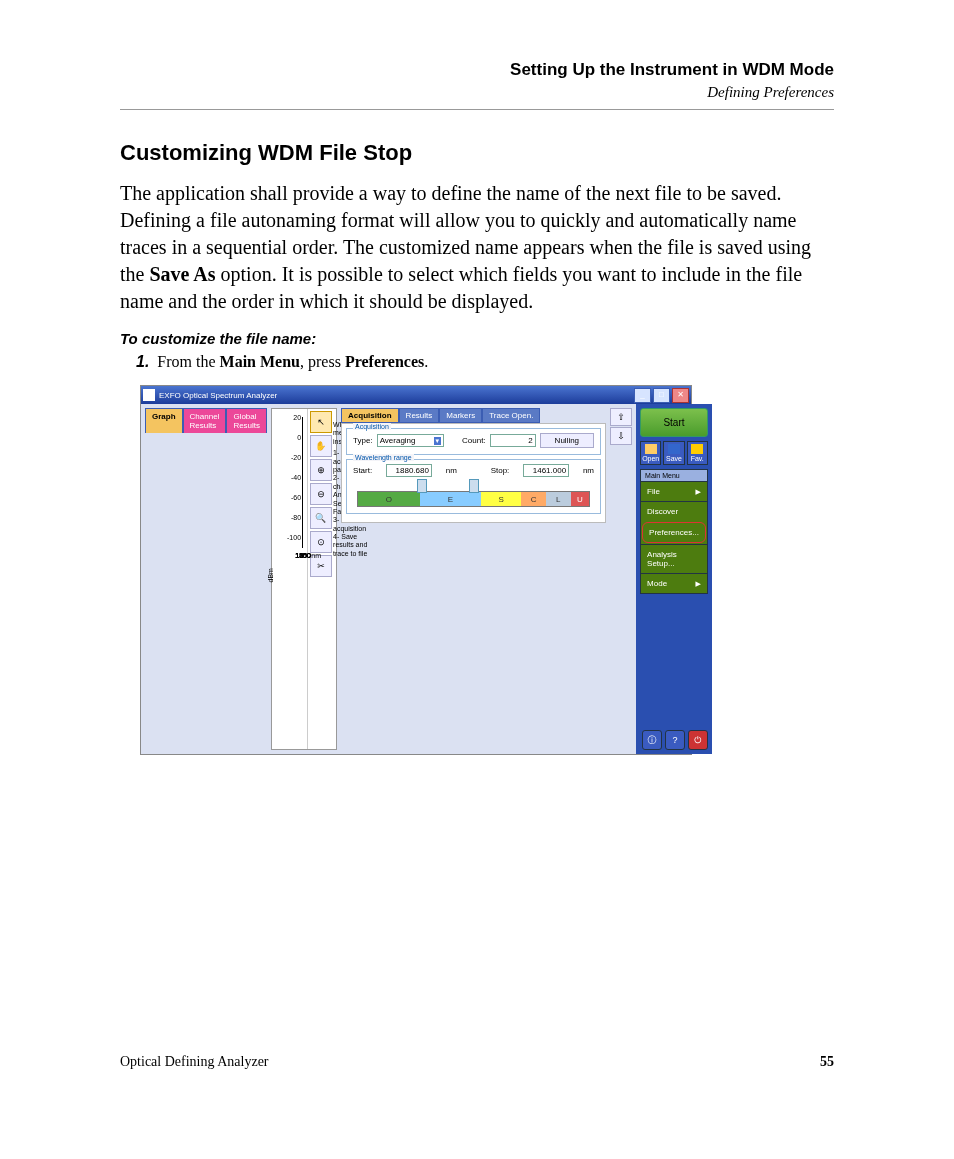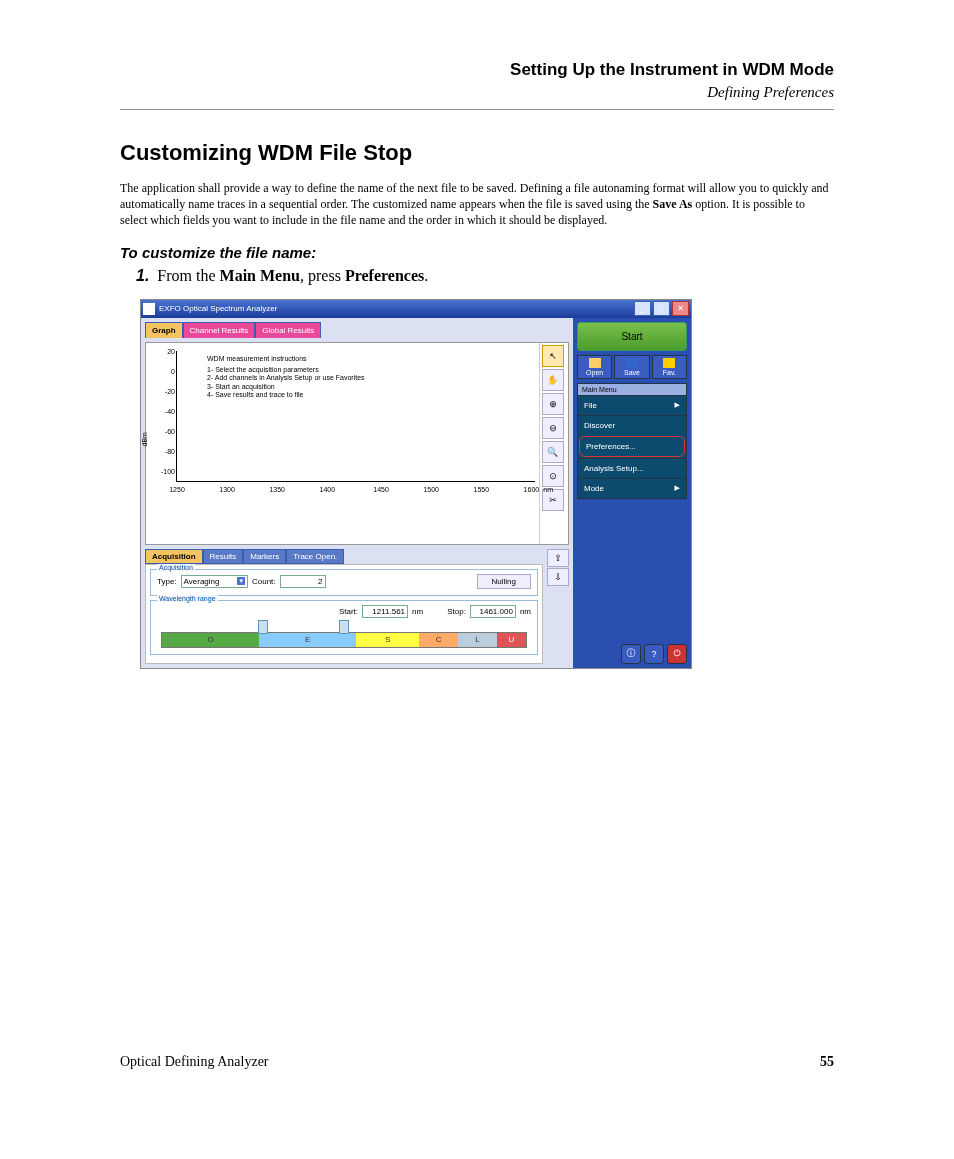--- a/index.html
+++ b/index.html
@@ -1,55 +1,55 @@
 <!DOCTYPE html>
 <html><head>
 <meta charset="utf-8">
 <style>
 body{margin:0;padding:0;background:#fff;font-family:Georgia,serif;color:#000;width:954px}
 .page{padding:60px 120px 30px 120px;position:relative;min-height:1100px;box-sizing:border-box}
 .chapter-title{font-family:Arial,sans-serif;font-weight:bold;font-size:17px;text-align:right;margin:0}
 .section-name{font-family:Georgia,serif;font-style:italic;font-size:15px;text-align:right;margin:4px 0 8px 0}
 .hr{border:none;border-top:1px solid #999;margin:0 0 30px 0}
 .section-heading{font-family:Arial,sans-serif;font-weight:bold;font-size:22px;margin:0 0 14px 0}
-.para{font-size:12px;line-height:1.35;margin:0 0 15px 0}
+.para{font-size:20px;line-height:1.35;margin:0 0 15px 0}
 .subheading{font-family:Arial,sans-serif;font-weight:bold;font-style:italic;font-size:15px;margin:6px 0 6px 0}
 .step{font-size:16px;margin:0 0 14px 16px}
 .step .num{font-family:Arial,sans-serif;font-weight:bold;font-style:italic;margin-right:8px}
 .bold{font-weight:bold}
 .screenshot{margin:10px 0 0 20px;width:550px;border:1px solid #888;font-family:Tahoma,Arial,sans-serif;font-size:8px;background:#eef}
 .titlebar{background:linear-gradient(#4a74d0,#1c3c9a);color:#fff;height:18px;display:flex;align-items:center;padding:0 2px}
 .titlebar .tbicon{width:12px;height:12px;background:#fff;margin-right:4px}
 .titlebar .tbtitle{flex:1;font-size:8px}
 .tbbtns{display:flex;gap:2px}
 .tbbtn{width:15px;height:13px;background:#d7e4ff;border:1px solid #3b5db3;display:flex;align-items:center;justify-content:center;font-size:8px;line-height:1}
 .tbbtn.close{background:#e88;border-color:#a33;color:#fff}
 .appbody{display:flex;height:350px;background:#dbe1f2}
-.leftpane{flex:1;display:flex;flex-direction:column;padding:4px;gap:4px}
+.leftpane{flex:1;display:flex;flex-direction:row;padding:4px;gap:4px}
 .rightpane{width:110px;background:#2a4fb0;padding:4px;display:flex;flex-direction:column;gap:4px}
 .tabs{display:flex;gap:0}
 .tab{padding:3px 6px;background:#ec4899;color:#fff;font-size:8px;border:1px solid #3b5db3;border-bottom:none}
 .tab.active{background:#f4c460;color:#000;font-weight:bold}
 .graphbox{background:#fff;border:1px solid #999;flex:1;position:relative;display:flex}
 .grapharea{flex:1;position:relative;padding:4px 4px 4px 30px}
 .ylabel{position:absolute;left:2px;top:50%;transform:rotate(-90deg) translateY(-50%);transform-origin:left center;font-size:7px}
 .plotarea{position:relative;border-left:1px solid #000;border-bottom:1px solid #000;height:130px;margin-top:4px}
 .ytick{position:absolute;left:-20px;font-size:7px;text-align:right;width:18px}
 .xtick{position:absolute;bottom:-12px;font-size:7px;transform:translateX(-50%)}
 .xunit{position:absolute;right:-18px;bottom:-12px;font-size:7px}
 .instructions{position:absolute;left:30px;top:4px;font-size:7px;line-height:1.2;color:#000}
 .instructions .ititle{font-weight:normal;margin-bottom:3px}
 .toolcol{width:24px;display:flex;flex-direction:column;gap:2px;padding:2px;border-left:1px solid #ccc}
 .toolbtn{width:20px;height:20px;background:#eef;border:1px solid #aac;display:flex;align-items:center;justify-content:center;font-size:9px}
 .toolbtn.active{background:#ffe9b0;border-color:#c90}
 .startbtn{background:linear-gradient(#7cc04c,#4a9c2c);color:#000;font-weight:normal;text-align:center;padding:8px 0;border:1px solid #396;border-radius:3px;font-size:10px}
 .filebtns{display:flex;gap:2px;justify-content:space-between}
 .fbtn{flex:1;background:#3a5bc0;border:1px solid #234;padding:2px 0;text-align:center;color:#fff;font-size:7px;display:flex;flex-direction:column;align-items:center;gap:1px}
 .fbtn .ficon{width:12px;height:10px}
-.menusection{background:#0c4a6e;border:1px solid #234;padding:0}
+.menusection{background:#4d7c0f;border:1px solid #234;padding:0}
 .menuheader{background:#9ab0e0;color:#000;font-size:7px;padding:2px 4px}
 .menuitem{color:#fff;font-size:8px;padding:5px 6px;border-top:1px solid #234;display:flex;justify-content:space-between;align-items:center}
 .menuitem.highlight{border:1px solid #d33;border-radius:6px;margin:1px}
 .arrow{font-size:7px}
 .bottombtns{margin-top:auto;display:flex;gap:3px;justify-content:flex-end}
 .circbtn{width:18px;height:18px;border-radius:3px;background:#3a5bc0;border:1px solid #234;color:#fff;display:flex;align-items:center;justify-content:center;font-size:9px}
 .circbtn.red{background:#c33}
 .bottomtabs{display:flex}
 .btab{padding:2px 6px;background:#5a7ac5;color:#fff;font-size:8px;border:1px solid #3b5db3}
 .btab.active{background:#f4c460;color:#000;font-weight:bold}
@@ -156,30 +156,30 @@
             </div>
             <div class="acqpanel">
               <div class="fieldset">
                 <div class="legend">Acquisition</div>
                 <div class="row">
                   <span>Type:</span>
                   <div class="dropdown">
                     <span>Averaging</span>
                       <span class="ddarrow">▾</span>
                   </div>
-                  <span style="">Count:</span>
+                  <span style="margin-left:14px">Count:</span>
                   <div class="numinput">2</div>
                   <div class="nullbtn">Nulling</div>
                 </div>
               </div>
               <div class="fieldset">
                 <div class="legend">Wavelength range</div>
-                <div class="row" style="justify-content:flex-end;">
+                <div class="row" style="justify-content:space-between;">
                   <span>Start:</span>
-                  <div class="numinput">1211.561</div>
+                  <div class="numinput">1880.680</div>
                   <span>nm</span>
                   <span style="margin-left:20px">Stop:</span>
                   <div class="numinput">1461.000</div>
                   <span>nm</span>
                 </div>
                 <div class="slidertrack">
                   <div class="sliderhandle" style="left:28%"></div>
                   <div class="sliderhandle" style="left:50%"></div>
                 </div>
                 <div class="bands">

